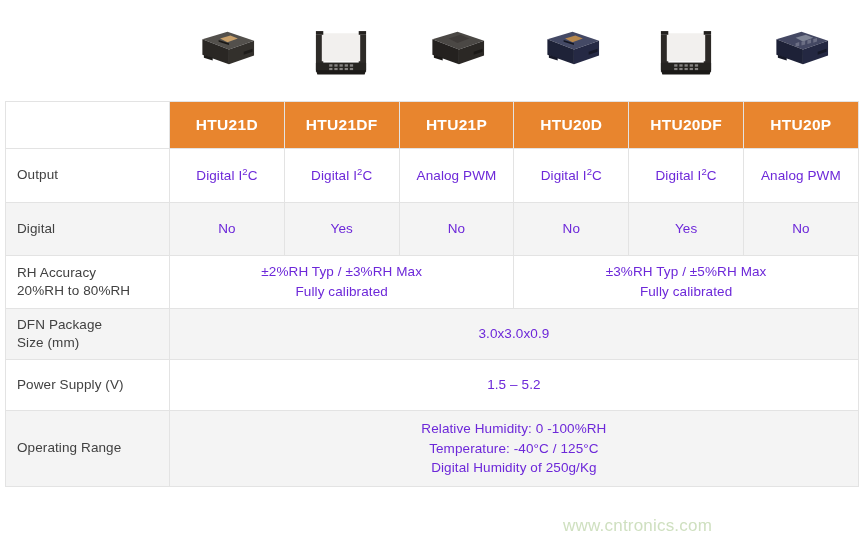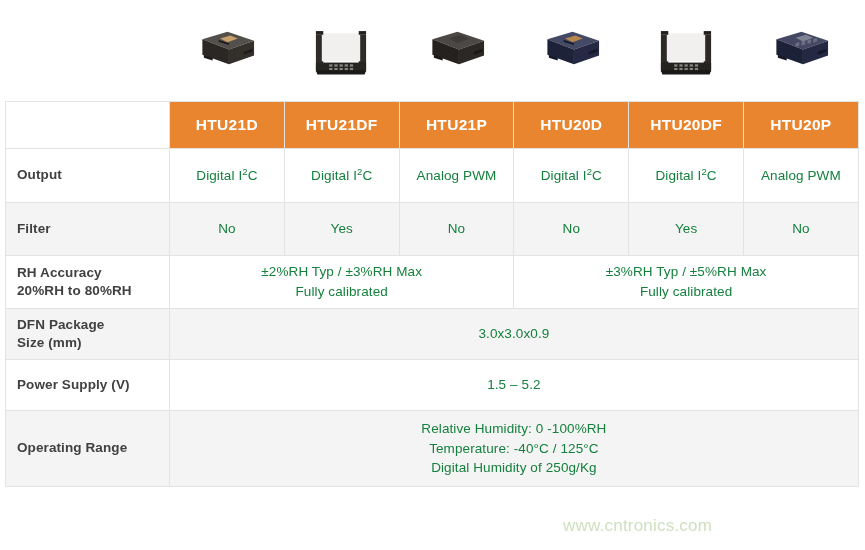--- a/index.html
+++ b/index.html
@@ -78,30 +78,30 @@
     border: none;
     border-right: 1px solid #ef9a53;
     padding: 0;
   }
   thead th.head.last { border-right: none; text-align: center; }
 
   
   td.rowlabel {
     color: #414141;
     font-size: 13.5px;
-    font-weight: bold;
+    font-weight: normal;
     text-align: left;
     padding-left: 11px;
     line-height: 1.35;
     letter-spacing: 0.1px;
   }
 
   
   td.val {
-    color: #15803d;
+    color: #6d28d9;
     font-size: 13.5px;
     font-weight: normal;
     text-align: center;
     line-height: 1.45;
     letter-spacing: 0.1px;
   }
 
   tr.shade td { background: #f4f4f4; }
   tr.plain td { background: #ffffff; }
 
@@ -251,21 +251,21 @@
           </td>
           <td class="val"><span>Digital I</span><sup class="sup">2</sup><span>C</span></td>
           <td class="val"><span>Digital I</span><sup class="sup">2</sup><span>C</span></td>
           <td class="val"><span>Analog PWM</span></td>
           <td class="val"><span>Digital I</span><sup class="sup">2</sup><span>C</span></td>
           <td class="val"><span>Digital I</span><sup class="sup">2</sup><span>C</span></td>
           <td class="val"><span>Analog PWM</span></td>
         </tr>
         <tr class="shade r-filter">
           <td class="rowlabel">
-            <div>Filter</div>
+            <div>Digital</div>
           </td>
           <td class="val"><span>No</span></td>
           <td class="val"><span>Yes</span></td>
           <td class="val"><span>No</span></td>
           <td class="val"><span>No</span></td>
           <td class="val"><span>Yes</span></td>
           <td class="val"><span>No</span></td>
         </tr>
         <tr class="plain r-rh">
           <td class="rowlabel">

